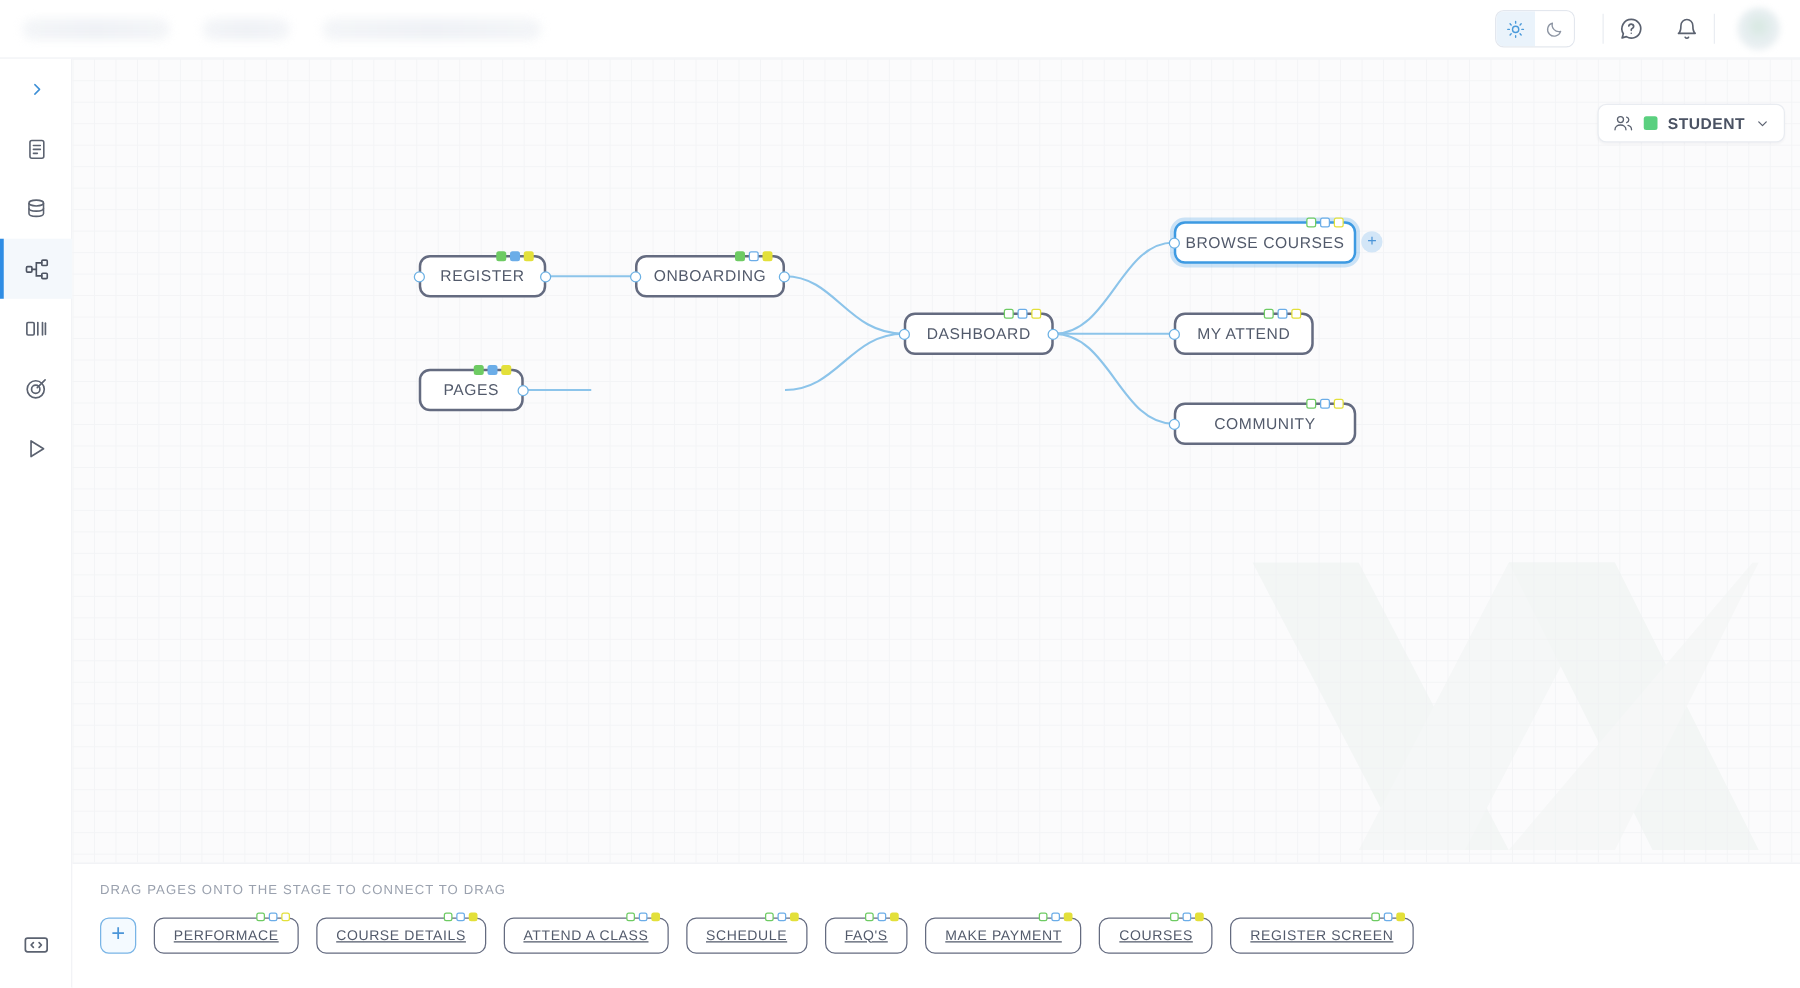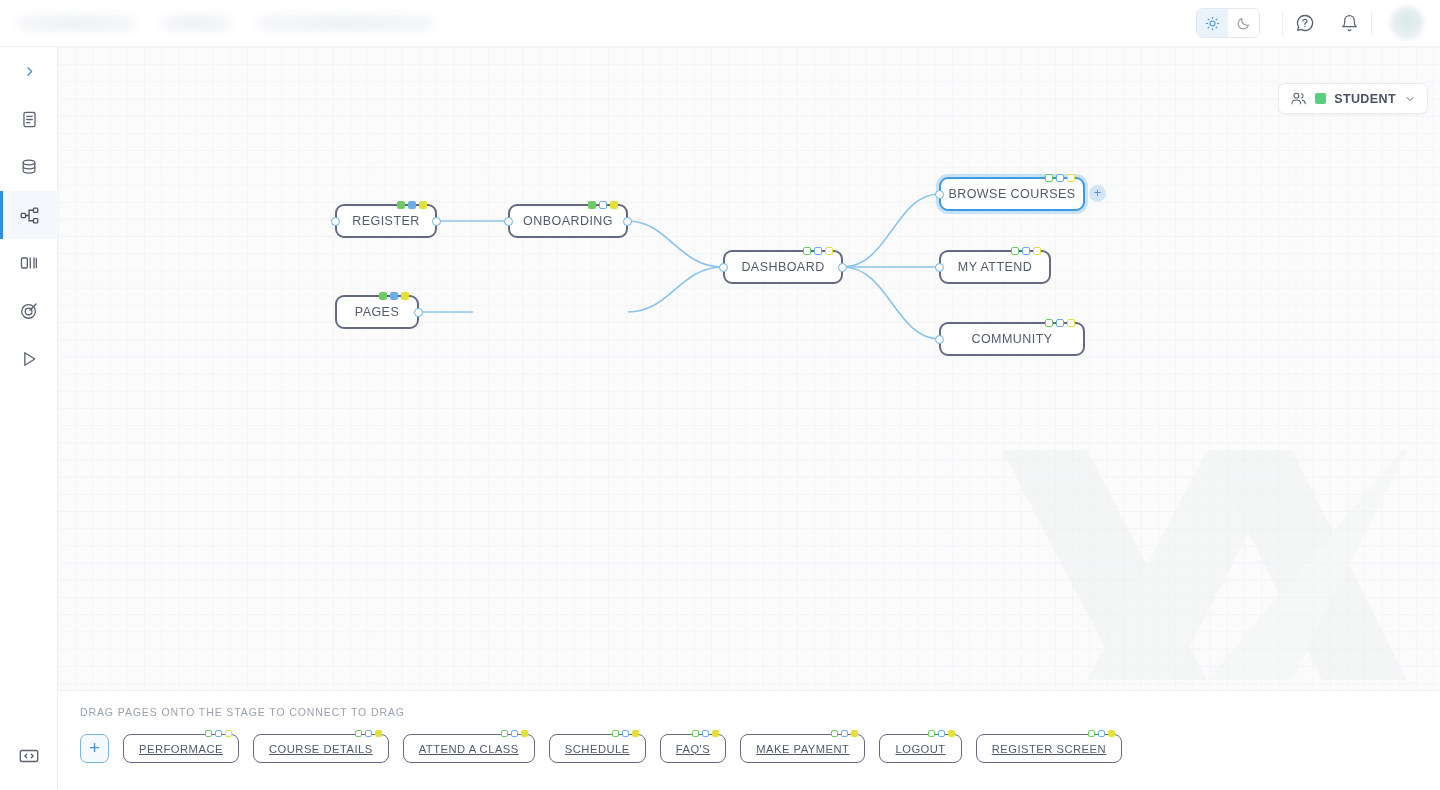--- a/index.html
+++ b/index.html
@@ -440,21 +440,21 @@
     <div class="chip">
       <span class="chip-label">MAKE PAYMENT</span>
       <span class="dots">
         <span class="dot hollow" style="border-color:#6ecb63"></span>
         <span class="dot hollow" style="border-color:#6bade8"></span>
         <span class="dot" style="background:#e3e03a"></span>
       </span>
     </div>
 
     <div class="chip">
-      <span class="chip-label">LOGOUT</span>
+      <span class="chip-label">COURSES</span>
       <span class="dots">
         <span class="dot hollow" style="border-color:#6ecb63"></span>
         <span class="dot hollow" style="border-color:#6bade8"></span>
         <span class="dot" style="background:#e3e03a"></span>
       </span>
     </div>
 
     <div class="chip">
       <span class="chip-label">REGISTER SCREEN</span>
       <span class="dots">

